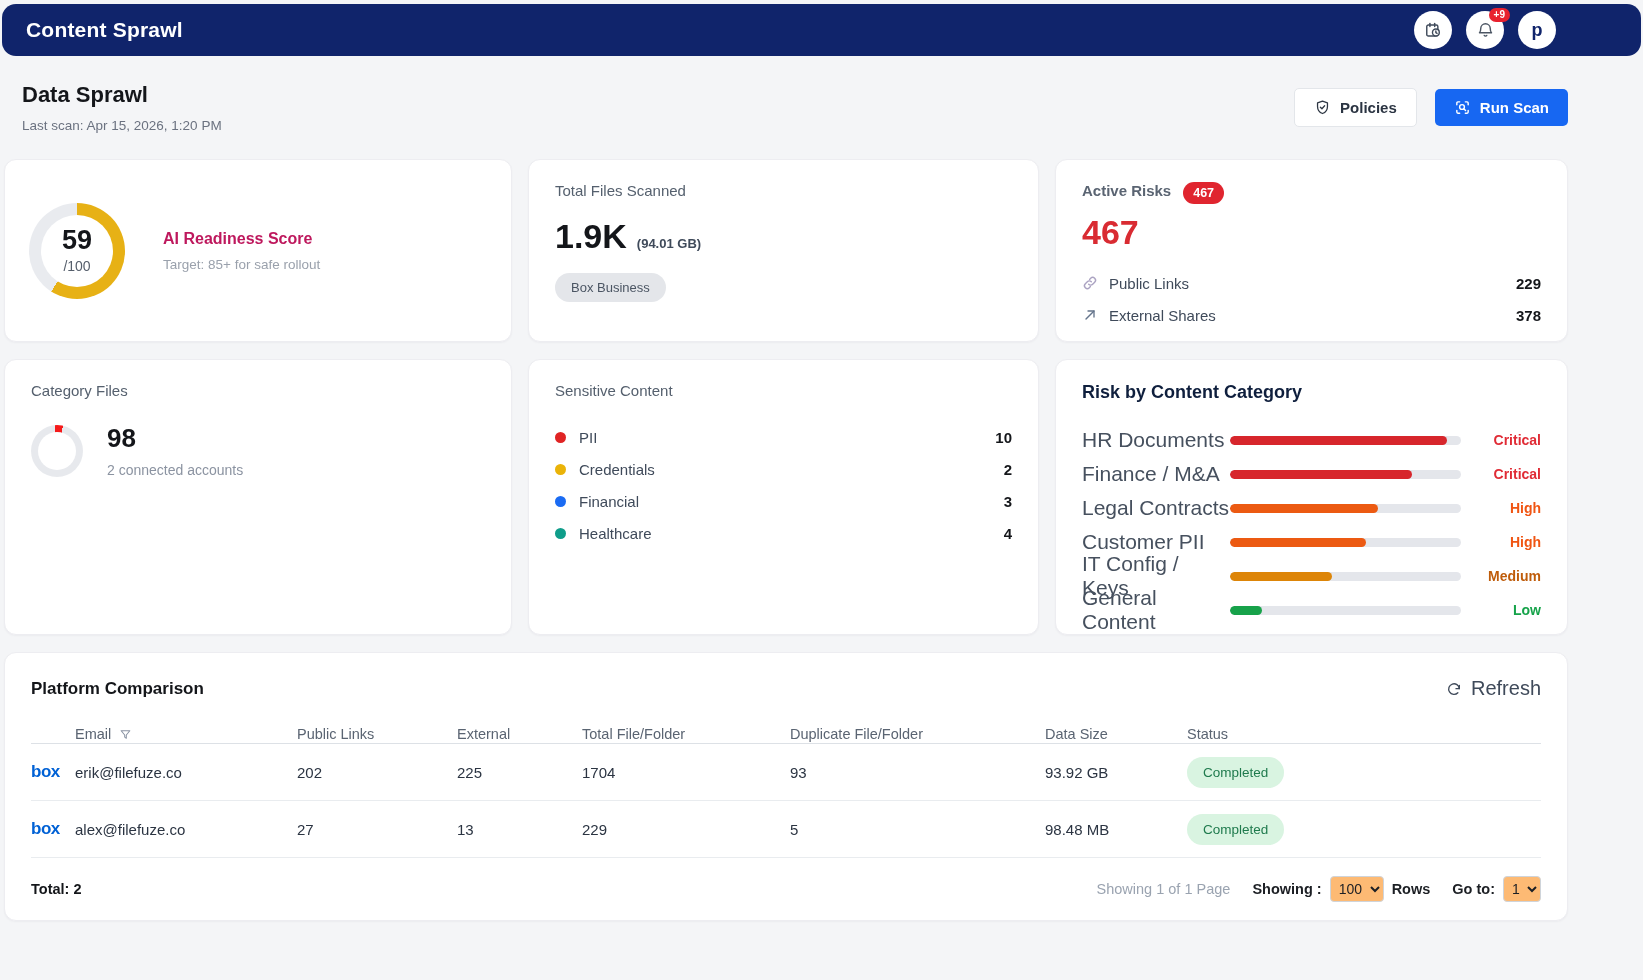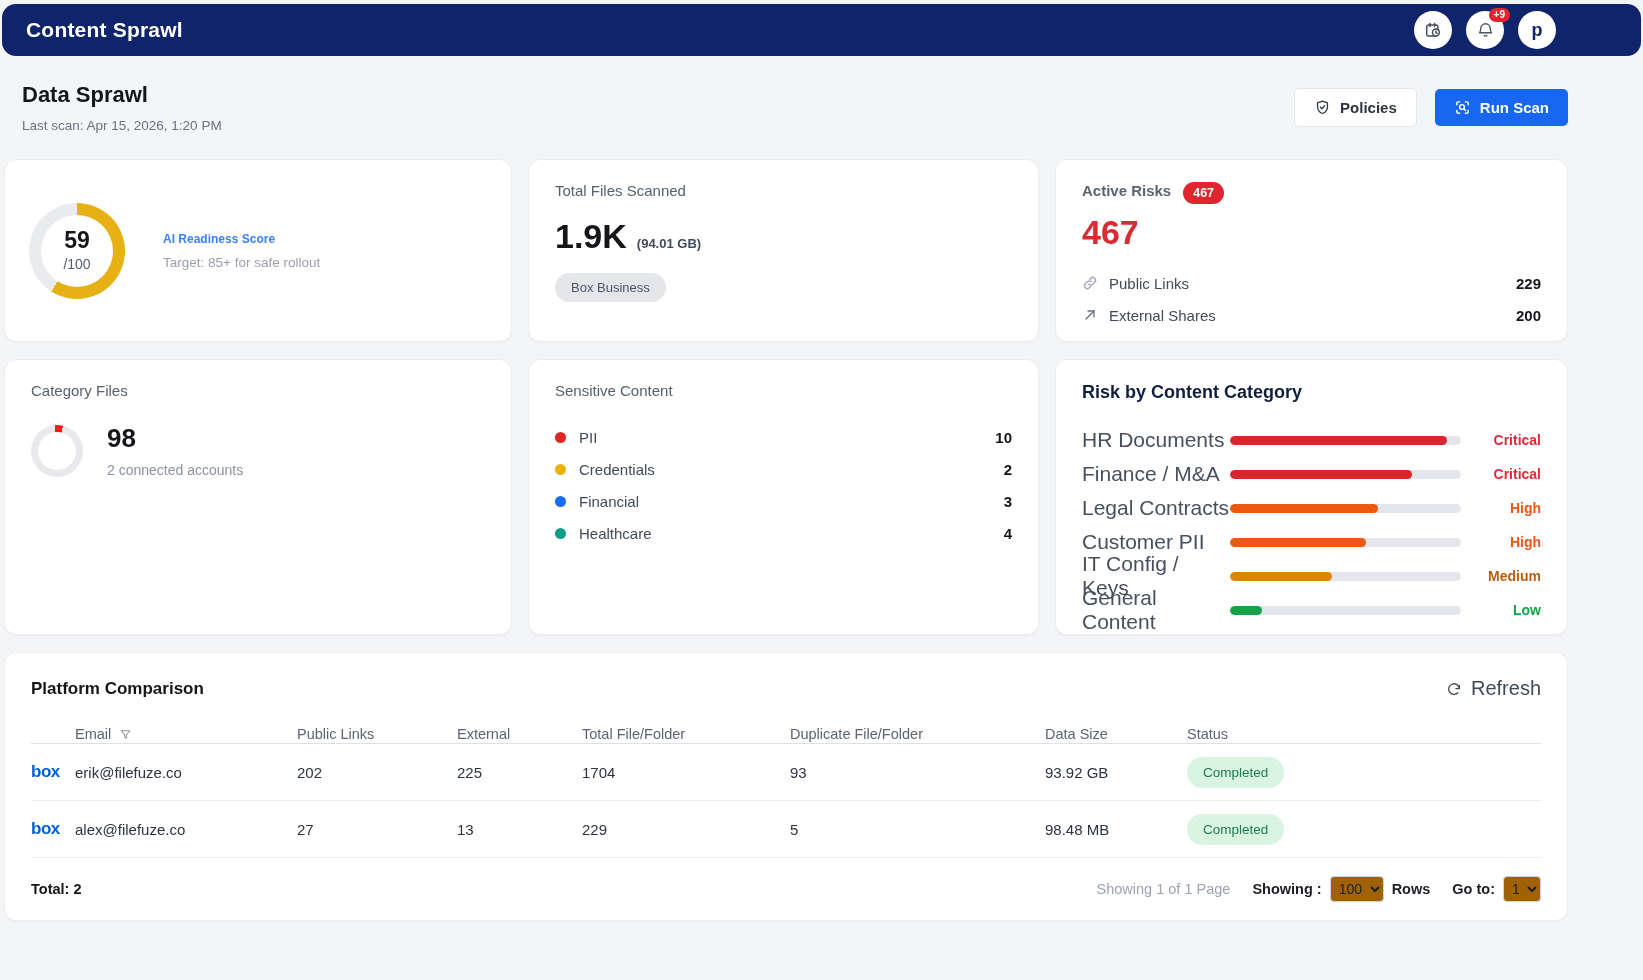--- a/index.html
+++ b/index.html
@@ -64,23 +64,23 @@
   .ai-card { display:flex; align-items:center; gap:38px; padding-left:24px; }
   .donut {
     width:96px; height:96px; border-radius:50%;
     background:conic-gradient(#e7b115 0 calc(var(--p)*1%), #e9ebef calc(var(--p)*1%) 100%);
     display:flex; align-items:center; justify-content:center; flex:none;
   }
   .donut-inner {
     width:72px; height:72px; background:#fff; border-radius:50%;
     display:flex; flex-direction:column; align-items:center; justify-content:center;
   }
-  .score { font-size:23px; font-weight:800; color:#14161a; line-height:1; }
+  .score { font-size:27px; font-weight:800; color:#14161a; line-height:1; }
   .score-suffix { font-size:14px; color:#555e6b; margin-top:4px; }
-  .ai-title { font-size:12px; font-weight:700; color:#3b82f6; }
+  .ai-title { font-size:16px; font-weight:700; color:#be185d; }
   .ai-sub { font-size:13.5px; color:#9aa1ac; margin-top:9px; }
 
   
   .tf-value-row { display:flex; align-items:baseline; gap:10px; margin-top:18px; }
   .tf-value { font-size:34px; font-weight:800; color:#14161a; }
   .tf-size { font-size:13px; font-weight:600; color:#3f4a5a; }
   .tag-pill {
     display:inline-block; margin-top:17px; background:#e4e6ea; color:#4b5563;
     font-size:13px; padding:7px 16px; border-radius:999px;
   }
@@ -144,21 +144,21 @@
   }
 
   .tbl-footer { display:flex; justify-content:space-between; align-items:center; padding-top:18px; }
   .total-label { font-size:14.5px; font-weight:700; color:#14161a; }
   .pagination { display:flex; align-items:center; gap:22px; font-size:14.5px; }
   .page-info { color:#9aa3b0; }
   .pg-bold { font-weight:700; color:#1c1f24; }
   .pg-group { display:flex; align-items:center; gap:8px; }
   .pg-select {
     font-family:inherit; font-size:14px; color:#1c1f24;
-    border:1px solid #cfd4da; border-radius:4px; padding:3px 4px; background:#a16207;
+    border:1px solid #cfd4da; border-radius:4px; padding:3px 4px; background:#fdba74;
   }
 </style>
 </head>
 <body>
 
 <header class="navbar">
   <h1>Content Sprawl</h1>
   <div class="nav-actions">
     <button class="nav-circle">
       <span style="display:flex">
@@ -258,21 +258,21 @@
         <span class="val">229</span>
       </div>
       <div class="ar-item">
         <span style="display:flex">
           <svg viewBox="0 0 24 24" fill="none" stroke="#64748b" stroke-width="2" stroke-linecap="round" stroke-linejoin="round" width="15" height="15">
             <line x1="6" y1="18" x2="18" y2="6"></line>
               <polyline points="9 6 18 6 18 15"></polyline>
           </svg>
         </span>
         <span>External Shares</span>
-        <span class="val">200</span>
+        <span class="val">378</span>
       </div>
     </div>
   </section>
 
   <section class="grid row2">
     <div class="card">
       <div class="card-label">Category Files</div>
       <div class="dup-body">
         <div class="donut-small" style="--p: 5.2;">
           <div class="donut-small-inner"></div>

